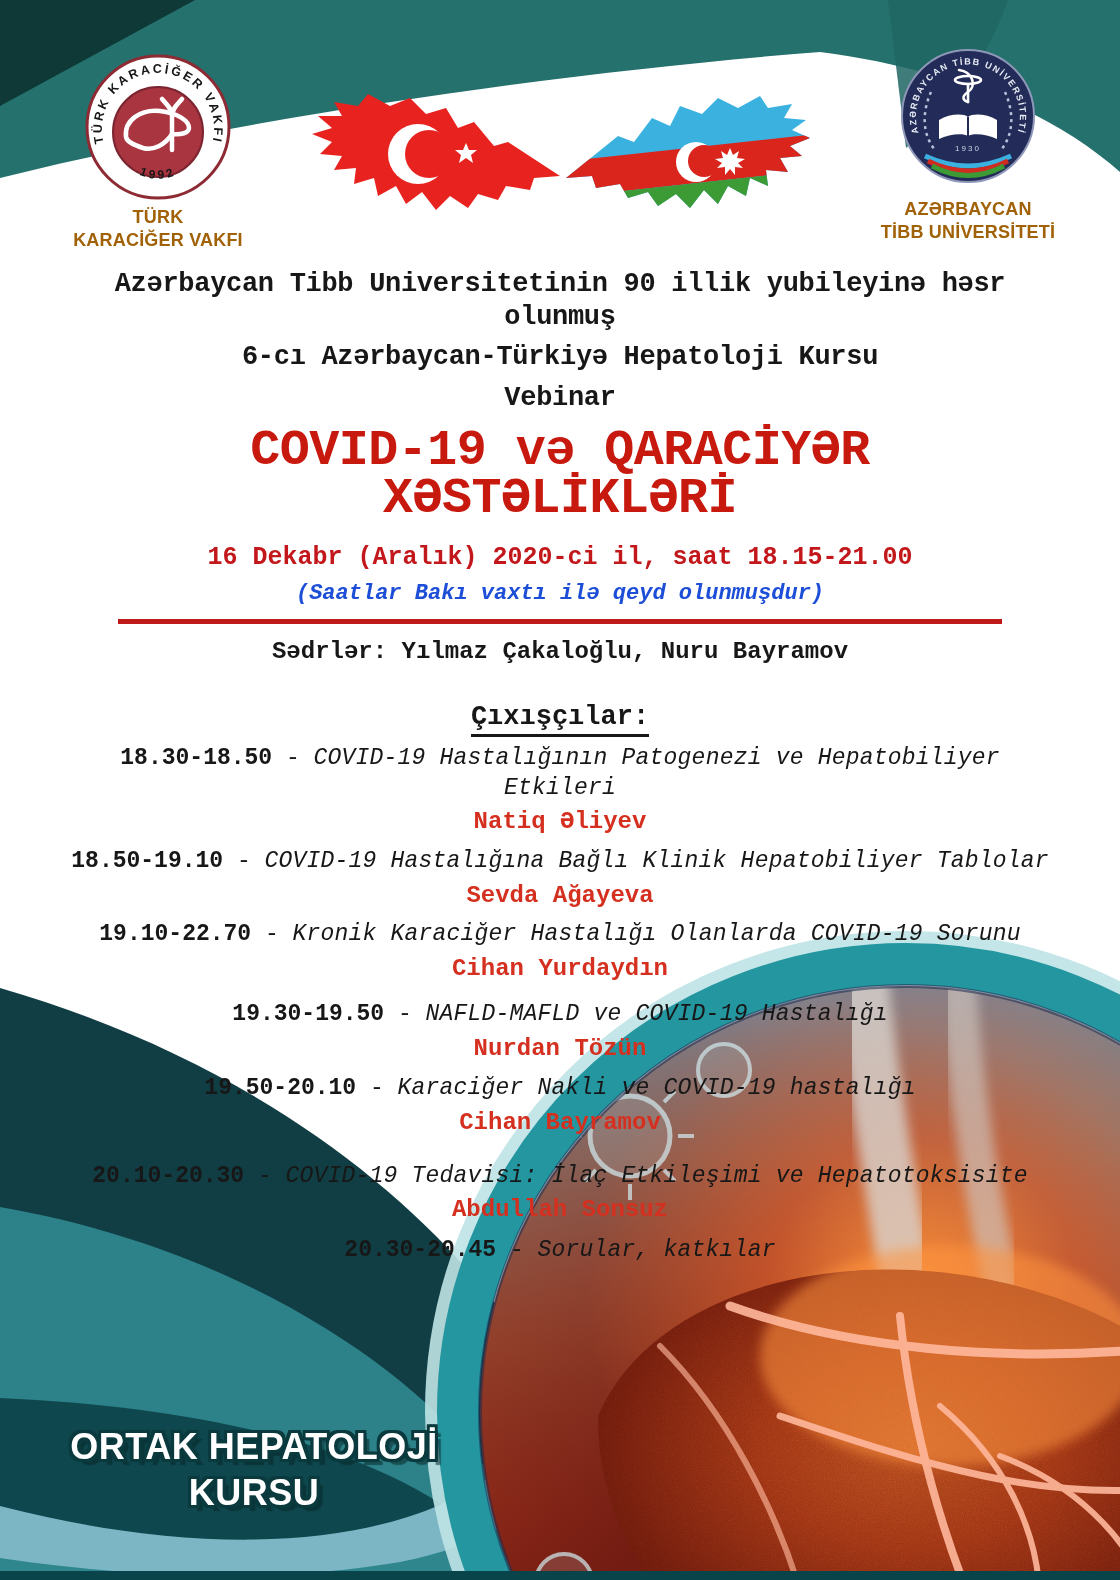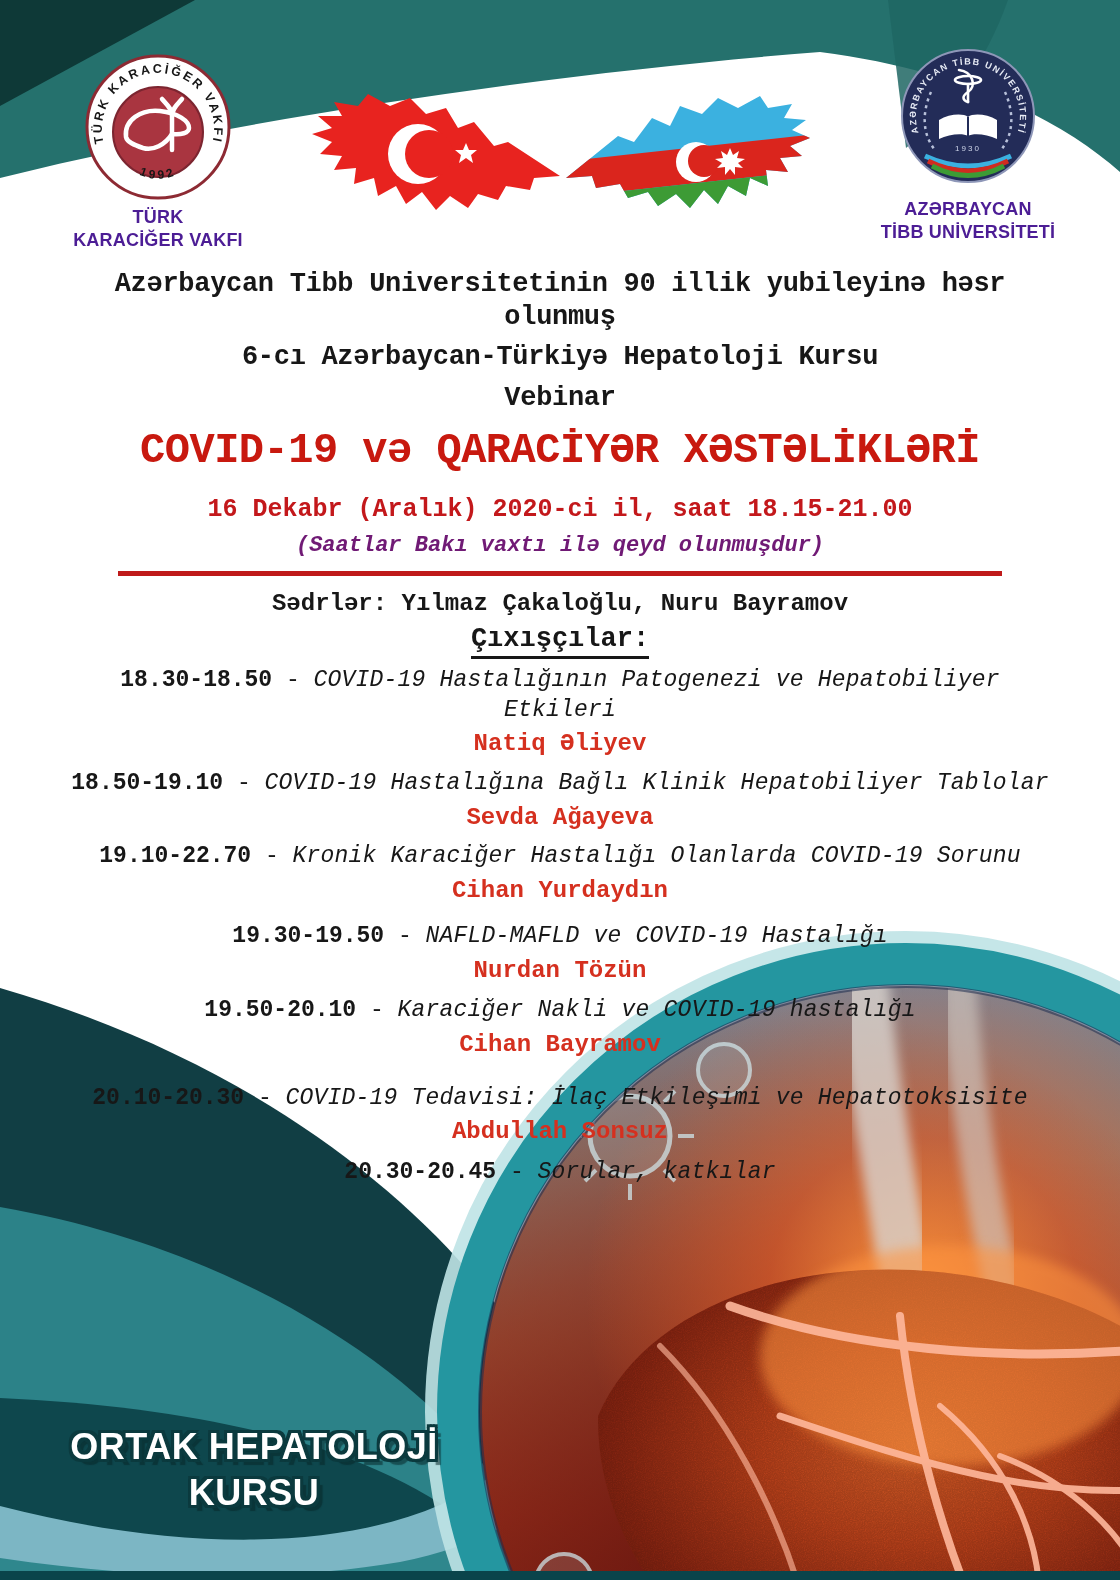--- a/index.html
+++ b/index.html
@@ -7,35 +7,35 @@
     position:relative;width:1120px;height:1580px;overflow:hidden;background:#ffffff;
     font-family:"Liberation Sans","DejaVu Sans",sans-serif;
   }
   svg{display:block;}
   .layer{position:absolute;left:0;top:0;}
 
   
   .org{position:absolute;text-align:center;z-index:5;}
   .org-left{left:58px;top:52px;width:200px;}
   .org-right{left:868px;top:44px;width:200px;}
-  .org .org-name{font-weight:bold;color:#4c1d95;font-size:18px;line-height:23px;letter-spacing:.2px;margin-top:4px;}
+  .org .org-name{font-weight:bold;color:#a16207;font-size:18px;line-height:23px;letter-spacing:.2px;margin-top:4px;}
   .flags{position:absolute;left:298px;top:58px;z-index:4;}
 
   
   .column{position:absolute;left:60px;top:268px;width:1000px;text-align:center;z-index:6;color:#171717;font-family:Liberation Mono, monospace;}
   .h-line{font-size:27px;line-height:33px;font-weight:bold;letter-spacing:-0.3px;}
   .h-line2{margin-top:7px;}
   .h-line3{margin-top:8px;}
-  .big-title{margin-top:12px;font-size:42px;line-height:48px;font-weight:bold;letter-spacing:-0.5px;color:#c8190f;}
+  .big-title{margin-top:12px;font-size:50px;line-height:48px;font-weight:bold;letter-spacing:-0.5px;color:#c8190f;}
   .date-line{margin-top:20px;font-size:25px;line-height:30px;font-weight:bold;color:#c3181b;}
-  .tz-note{margin-top:8px;font-size:22px;line-height:26px;font-weight:bold;font-style:italic;color:#701a75;}
+  .tz-note{margin-top:8px;font-size:22px;line-height:26px;font-weight:bold;font-style:italic;color:#1d4ed8;}
   .red-rule{margin:12px auto 0 auto;width:884px;height:5px;background:#bf1a1a;}
   .chairs{margin-top:13px;font-size:24px;line-height:30px;font-weight:bold;}
   .speakers-heading{margin-top:4px;font-size:27px;line-height:32px;font-weight:bold;}
-  .speakers-heading span{display:inline-block;border-bottom:3px solid #171717;padding-bottom:1px;}
+  .speakers-heading span{display:inline-block;border-bottom:3px solid #171717;padding-bottom:1px;margin-top:30px;}
   .row-topic{font-size:23px;line-height:30px;}
   .row-topic .time{font-weight:bold;}
   .row-topic .topic{font-style:italic;letter-spacing:.2px;}
   .row-name{font-size:24px;line-height:32px;font-weight:bold;color:#d5301f;}
   .mt6{margin-top:6px;} .mt3{margin-top:3px;} .mt8{margin-top:8px;} .mt4{margin-top:4px;}
   .mt7{margin-top:7px;} .mt14{margin-top:14px;} .mt10{margin-top:22px;} .mt9{margin-top:9px;}
 
   
   .footer-banner{
     position:absolute;left:14px;top:1424px;width:480px;text-align:center;z-index:8;

